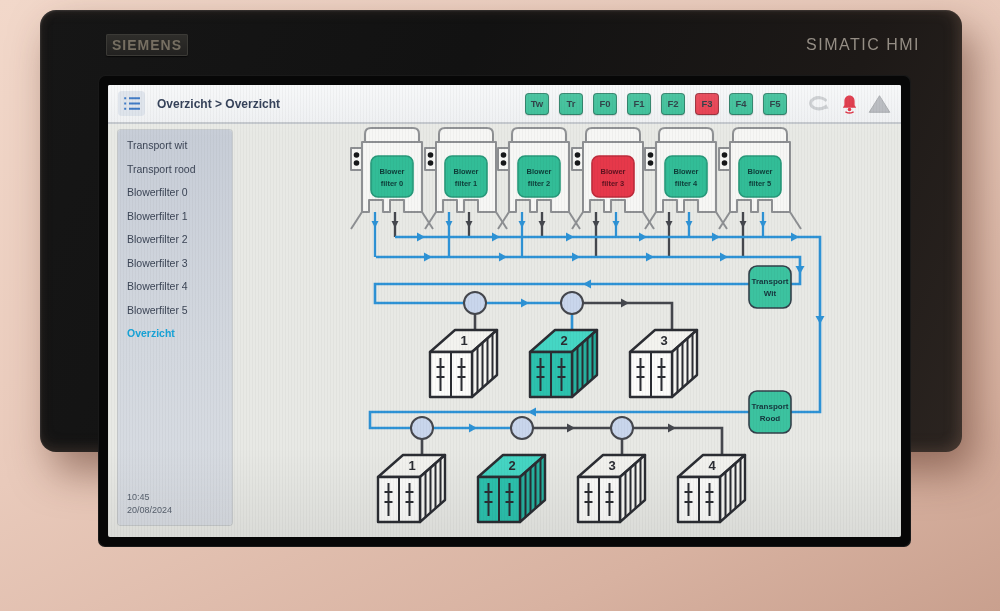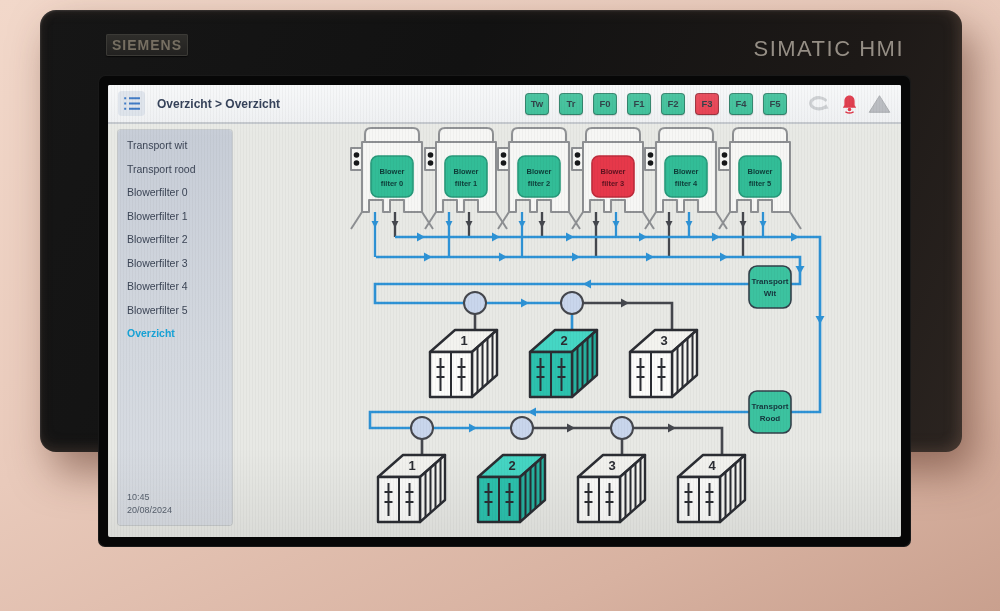--- a/index.html
+++ b/index.html
@@ -16,21 +16,21 @@
                inset -5px 0 14px rgba(150,120,100,.22), inset 0 -6px 14px rgba(100,80,65,.18);
   }
   .siemens-plate{
     position:absolute;left:66px;top:24px;width:82px;height:22px;border-radius:2px;
     background:linear-gradient(180deg,#2f2e2b,#222120);
     box-shadow:inset 0 0 0 1px #3b3a36, 0 1px 1px rgba(0,0,0,.6);
     display:flex;align-items:center;justify-content:center;
     color:#766f62;font-weight:bold;font-size:14px;letter-spacing:1px;
   }
   .simatic{
-    position:absolute;right:58px;top:26px;color:#958e85;font-size:22px;letter-spacing:1.5px;
+    position:absolute;right:42px;top:26px;color:#958e85;font-size:16px;letter-spacing:1.5px;
   }
   
   .screen{
     position:absolute;left:68px;top:75px;width:793px;height:452px;border-radius:2px;
     background:#e8e9e5;overflow:hidden;
     box-shadow:0 0 0 9px #070707, 0 0 0 10px #191919;
   }
   .screen .glare{
     position:absolute;inset:0;z-index:40;pointer-events:none;
     background:

